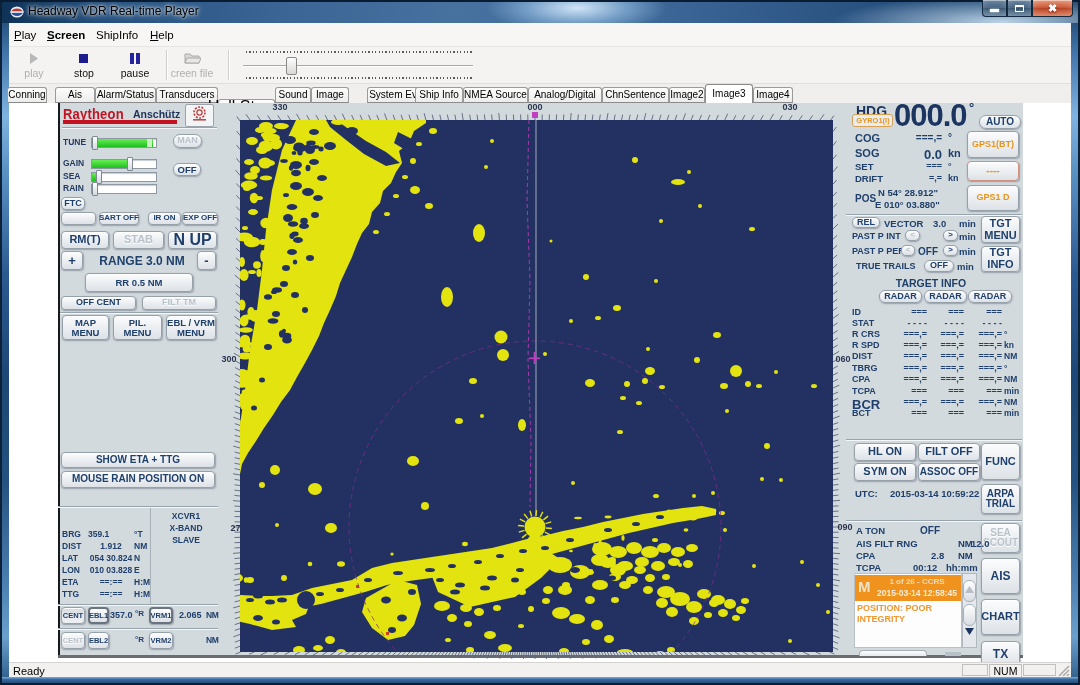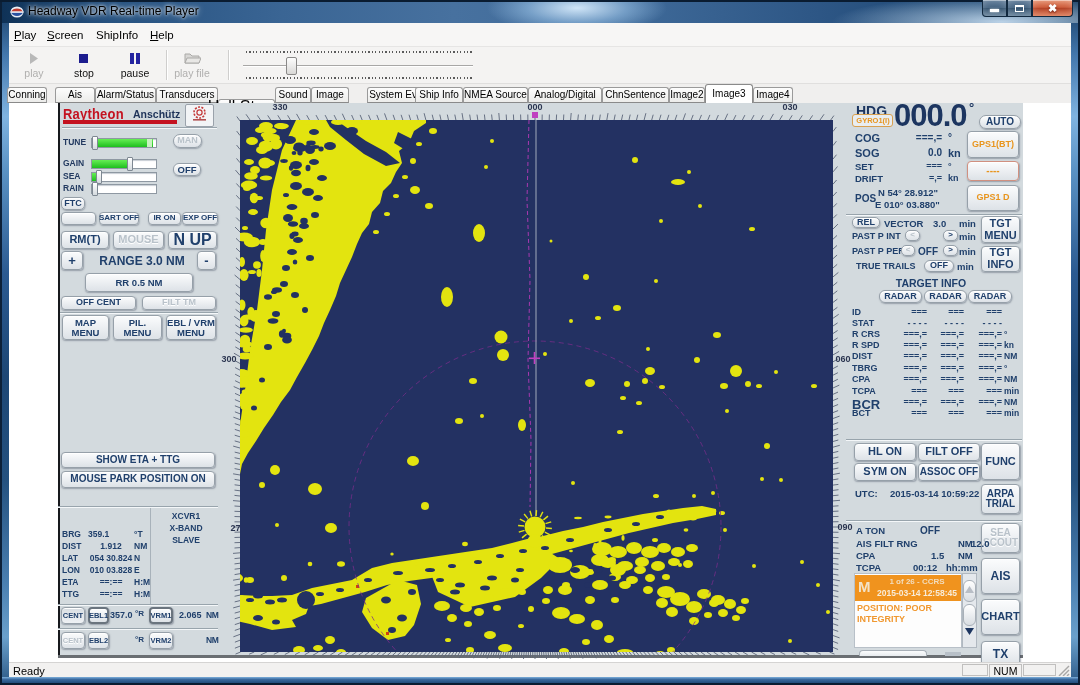--- a/index.html
+++ b/index.html
@@ -31,39 +31,39 @@
   </div>
 <div class="a " style="left:1007px;top:0px;width:25px;height:17px;border:1px solid #12293f;border-top:none;color:#fff;display:flex;align-items:center;justify-content:center;box-shadow:inset 0 1px 0 rgba(255,255,255,.45), inset 0 -4px 8px rgba(255,255,255,.25);background:linear-gradient(#6b85a0 0,#41607e 48%,#2a4a68 52%,#55748f 100%)">
     <span style="display:block;width:9px;height:7px;border:1px solid #fff;box-shadow:inset 0 1px 0 #fff"></span>
   </div>
 <div class="a " style="left:1032px;top:0px;width:41px;height:17px;border:1px solid #12293f;border-top:none;color:#fff;display:flex;align-items:center;justify-content:center;box-shadow:inset 0 1px 0 rgba(255,255,255,.45), inset 0 -4px 8px rgba(255,255,255,.25);border-radius:0 0 4px 0;background:linear-gradient(#e89b7c 0,#cd5a38 45%,#b03a1c 52%,#d96a42 100%)">
     <span style="font-size:11px;font-weight:bold;text-shadow:0 1px 2px #701808">✖</span>
   </div>
 <div class="a " style="left:9px;top:23px;width:1062px;height:654px;background:#f2f1f0"></div>
 <div class="a " style="left:9px;top:23px;width:1062px;height:23px;background:#f7f6f5"></div>
 <div class="a t" style="left:14px;top:30px;width:40px;height:13px;color:#000;font-weight:normal;font-size:11.5px"><u>P</u>lay</div>
-<div class="a t" style="left:47px;top:30px;width:50px;height:13px;color:#000;font-weight:normal;font-size:11.5px"><u>S</u>creen</div>
+<div class="a t" style="left:47px;top:30px;width:50px;height:13px;color:#000;font-weight:bold;font-size:11.5px"><u>S</u>creen</div>
 <div class="a t" style="left:96px;top:30px;width:60px;height:13px;color:#000;font-weight:normal;font-size:11.5px">ShipInfo</div>
 <div class="a t" style="left:150px;top:30px;width:40px;height:13px;color:#000;font-weight:normal;font-size:11.5px"><u>H</u>elp</div>
 <div class="a " style="left:9px;top:46px;width:1062px;height:38px;background:#f4f3f2;border-top:1px solid #e6e5e4;border-bottom:1px solid #e0dfde"></div>
 <svg class="a" style="left:29px;top:53px" width="10" height="11">
     <path d="M1,0 L9,5.5 L1,11 Z" fill="#b8b8b8"></path>
   </svg>
 <div class="a t" style="left:18px;top:68px;width:32px;height:12px;color:#b0afae;font-weight:normal;font-size:10.5px;text-align:center">play</div>
 <div class="a " style="left:79px;top:54px;width:9px;height:9px;background:#1c1c8e"></div>
 <div class="a t" style="left:68px;top:68px;width:32px;height:12px;color:#111;font-weight:normal;font-size:10.5px;text-align:center">stop</div>
 <div class="a " style="left:130px;top:53px;width:3.5px;height:11px;background:#2424a0"></div>
 <div class="a " style="left:136px;top:53px;width:3.5px;height:11px;background:#2424a0"></div>
 <div class="a t" style="left:119px;top:68px;width:32px;height:12px;color:#111;font-weight:normal;font-size:10.5px;text-align:center">pause</div>
 <div class="a " style="left:166px;top:50px;width:2px;height:30px;background:linear-gradient(90deg,#cfcecd 0,#cfcecd 50%,#fff 50%)"></div>
 <svg class="a" style="left:184px;top:52px" width="17" height="12" viewBox="0 0 17 12">
     <path d="M1,2 L6,2 L8,4 L15,4 L15,11 L1,11 Z" fill="#d8d7d5" stroke="#aaa9a7" stroke-width="1"></path>
     <path d="M1,11 L3,6 L17,6 L15,11 Z" fill="#e8e7e5" stroke="#aaa9a7" stroke-width="1"></path>
   </svg>
-<div class="a t" style="left:166px;top:68px;width:52px;height:12px;color:#b0afae;font-weight:normal;font-size:10.5px;text-align:center">play file</div>
+<div class="a t" style="left:166px;top:68px;width:52px;height:12px;color:#b0afae;font-weight:normal;font-size:10.5px;text-align:center">creen file</div>
 <div class="a " style="left:228px;top:50px;width:2px;height:30px;background:linear-gradient(90deg,#cfcecd 0,#cfcecd 50%,#fff 50%)"></div>
 <div class="a " style="left:246px;top:51px;width:226px;height:2px;background:repeating-linear-gradient(90deg,#5a5a5a 0,#5a5a5a 1.2px,transparent 1.2px,transparent 3.4px)"></div>
 <div class="a " style="left:246px;top:77px;width:226px;height:2px;background:repeating-linear-gradient(90deg,#5a5a5a 0,#5a5a5a 1.2px,transparent 1.2px,transparent 3.4px)"></div>
 <div class="a " style="left:243px;top:65px;width:230px;height:2px;background:#a8a7a6;border-bottom:1px solid #fff"></div>
 <div class="a " style="left:286px;top:57px;width:11px;height:18px;background:linear-gradient(#fdfdfd,#d9d8d6);border:1px solid #8a8988;border-radius:2px"></div>
 <div class="a " style="left:9px;top:84px;width:1062px;height:19px;background:#f0efee"></div>
 <div class="a t" style="left:7px;top:87px;width:40px;height:16px;background:linear-gradient(#fdfdfd,#ececea);border:1px solid #9a9a9a;border-bottom:1px solid #8a8a8a;border-radius:3px 3px 0 0;color:#000;font-weight:normal;font-size:10px;display:flex;align-items:center;justify-content:center">Conning</div>
 <div class="a t" style="left:55px;top:87px;width:40px;height:16px;background:linear-gradient(#fdfdfd,#ececea);border:1px solid #9a9a9a;border-bottom:1px solid #8a8a8a;border-radius:3px 3px 0 0;color:#000;font-weight:normal;font-size:10px;display:flex;align-items:center;justify-content:center">Ais</div>
 <div class="a t" style="left:95px;top:87px;width:61px;height:16px;background:linear-gradient(#fdfdfd,#ececea);border:1px solid #9a9a9a;border-bottom:1px solid #8a8a8a;border-radius:3px 3px 0 0;color:#000;font-weight:normal;font-size:10px;display:flex;align-items:center;justify-content:center">Alarm/Status</div>
 <div class="a t" style="left:156px;top:87px;width:62px;height:16px;background:linear-gradient(#fdfdfd,#ececea);border:1px solid #9a9a9a;border-bottom:1px solid #8a8a8a;border-radius:3px 3px 0 0;color:#000;font-weight:normal;font-size:10px;display:flex;align-items:center;justify-content:center">Transducers</div>
@@ -108,34 +108,34 @@
 <div class="a " style="left:91px;top:184px;width:66px;height:10px;background:#fff;border:1px solid #8e98a2;box-shadow:inset 1px 1px 1px #c8ced4"></div>
 <div class="a " style="left:92px;top:182px;width:6px;height:14px;background:linear-gradient(#fff,#d4dade);border:1px solid #7e8892;border-radius:1px"></div>
 <div class="a b" style="left:173px;top:134px;width:29px;height:14px;font-size:9px;border-radius:7px;color:#b9c2ca">MAN</div>
 <div class="a b" style="left:173px;top:163px;width:28px;height:13px;font-size:9.5px;border-radius:6px">OFF</div>
 <div class="a b" style="left:61px;top:197px;width:24px;height:13px;font-size:9px;border-radius:5px">FTC</div>
 <div class="a b dis" style="left:61px;top:212px;width:35px;height:13px;font-size:8px"></div>
 <div class="a b" style="left:99px;top:212px;width:40px;height:13px;font-size:8px">SART OFF</div>
 <div class="a b" style="left:148px;top:212px;width:33px;height:13px;font-size:8px">IR ON</div>
 <div class="a b" style="left:182px;top:212px;width:36px;height:13px;font-size:8px">EXP OFF</div>
 <div class="a b" style="left:61px;top:231px;width:48px;height:18px;font-size:11px">RM(T)</div>
-<div class="a b dis" style="left:113px;top:231px;width:51px;height:18px;font-size:11px">MOUSE</div>
+<div class="a b dis" style="left:113px;top:231px;width:51px;height:18px;font-size:11px">STAB</div>
 <div class="a b" style="left:168px;top:231px;width:49px;height:18px;font-size:16px">N UP</div>
 <div class="a b" style="left:61px;top:251px;width:22px;height:19px;font-size:13px">+</div>
 <div class="a t" style="left:86px;top:255px;width:112px;height:12px;font-size:12px;text-align:center">RANGE 3.0 NM</div>
 <div class="a b" style="left:197px;top:251px;width:19px;height:19px;font-size:13px">-</div>
 <div class="a b" style="left:85px;top:273px;width:108px;height:19px;font-size:9.5px">RR 0.5 NM</div>
 <div class="a b" style="left:61px;top:296px;width:75px;height:14px;font-size:9px">OFF CENT</div>
 <div class="a b dis" style="left:142px;top:296px;width:74px;height:14px;font-size:9px">FILT TM</div>
 <div class="a hr" style="left:60px;top:312px;width:158px;height:2px;"></div>
 <div class="a b" style="left:62px;top:315px;width:47px;height:25px;font-size:9.5px">MAP<br>MENU</div>
 <div class="a b" style="left:113px;top:315px;width:49px;height:25px;font-size:9.5px">PIL.<br>MENU</div>
 <div class="a b" style="left:166px;top:315px;width:50px;height:25px;font-size:9.5px">EBL / VRM<br>MENU</div>
 <div class="a b" style="left:61px;top:452px;width:154px;height:16px;font-size:10px">SHOW ETA + TTG</div>
-<div class="a b" style="left:61px;top:471px;width:154px;height:17px;font-size:10px">MOUSE PARK POSITION ON</div>
+<div class="a b" style="left:61px;top:471px;width:154px;height:17px;font-size:10px">MOUSE RAIN POSITION ON</div>
 <div class="a hr" style="left:58px;top:506px;width:160px;height:2px;"></div>
 <div class="a vr" style="left:150px;top:508px;width:1px;height:96px;"></div>
 <div class="a t" style="left:62px;top:530px;width:26px;height:9px;font-size:8.5px">BRG</div>
 <div class="a t" style="left:88px;top:530px;width:46px;height:9px;font-size:8.5px;text-align:left">359.1</div>
 <div class="a t" style="left:134px;top:530px;width:16px;height:9px;font-size:8.5px">°T</div>
 <div class="a t" style="left:62px;top:542px;width:26px;height:9px;font-size:8.5px">DIST</div>
 <div class="a t" style="left:88px;top:542px;width:46px;height:9px;font-size:8.5px;text-align:center">1.912</div>
 <div class="a t" style="left:134px;top:542px;width:16px;height:9px;font-size:8.5px">NM</div>
 <div class="a t" style="left:62px;top:554px;width:26px;height:9px;font-size:8.5px">LAT</div>
 <div class="a t" style="left:88px;top:554px;width:46px;height:9px;font-size:8.5px;text-align:center">054 30.824</div>
@@ -169,21 +169,21 @@
 <div class="a t" style="left:856px;top:104px;width:40px;height:13px;font-size:14px;color:#1c3560">HDG</div>
 <div class="a " style="left:852px;top:114px;width:41px;height:13px;background:#e9edf0;border:1px solid #d8a050;border-radius:3px"></div>
 <div class="a t org" style="left:854px;top:117px;width:38px;height:8px;font-size:7.5px;text-align:center">GYRO1(I)</div>
 <div class="a t" style="left:894px;top:100px;width:80px;height:30px;font-size:31px;color:#1c3560;letter-spacing:-1px">000.0</div>
 <div class="a t" style="left:969px;top:101px;width:10px;height:10px;font-size:13px;color:#1c3560">°</div>
 <div class="a b" style="left:979px;top:115px;width:42px;height:14px;font-size:10px;border-radius:7px">AUTO</div>
 <div class="a t" style="left:855px;top:133px;width:50px;height:10px;font-size:11px">COG</div>
 <div class="a t" style="left:888px;top:133px;width:54px;height:10px;font-size:10px;text-align:right">===,=</div>
 <div class="a t" style="left:948px;top:133px;width:18px;height:10px;font-size:10px">°</div>
 <div class="a t" style="left:855px;top:148px;width:50px;height:10px;font-size:11px">SOG</div>
-<div class="a t" style="left:888px;top:148px;width:54px;height:10px;font-size:10px;text-align:right">0.0</div>
+<div class="a t" style="left:888px;top:148px;width:54px;height:10px;font-size:13px;text-align:right">0.0</div>
 <div class="a t" style="left:948px;top:148px;width:18px;height:10px;font-size:11px">kn</div>
 <div class="a t" style="left:855px;top:162px;width:50px;height:10px;font-size:9.5px">SET</div>
 <div class="a t" style="left:888px;top:162px;width:54px;height:10px;font-size:9px;text-align:right">===</div>
 <div class="a t" style="left:948px;top:162px;width:18px;height:10px;font-size:9px">°</div>
 <div class="a t" style="left:855px;top:174px;width:50px;height:10px;font-size:9.5px">DRIFT</div>
 <div class="a t" style="left:888px;top:174px;width:54px;height:10px;font-size:9px;text-align:right">=,=</div>
 <div class="a t" style="left:948px;top:174px;width:18px;height:10px;font-size:9px">kn</div>
 <div class="a t" style="left:855px;top:194px;width:30px;height:10px;font-size:10px">POS</div>
 <div class="a t" style="left:878px;top:188px;width:80px;height:9px;font-size:9.5px">N 54° 28.912"</div>
 <div class="a t" style="left:875px;top:200px;width:84px;height:9px;font-size:9.5px">E 010° 03.880"</div>
@@ -273,21 +273,21 @@
 <div class="a t" style="left:890px;top:489px;width:80px;height:9px;font-size:9.5px">2015-03-14 10:59:22</div>
 <div class="a b" style="left:981px;top:484px;width:39px;height:30px;font-size:10px">ARPA<br>TRIAL</div>
 <div class="a hr" style="left:846px;top:520px;width:176px;height:2px;"></div>
 <div class="a b dis" style="left:981px;top:523px;width:39px;height:30px;font-size:10px">SEA<br>SCOUT</div>
 <div class="a t" style="left:856px;top:526px;width:40px;height:9px;font-size:9.5px">A TON</div>
 <div class="a t" style="left:920px;top:526px;width:30px;height:9px;font-size:10px">OFF</div>
 <div class="a t" style="left:856px;top:539px;width:70px;height:9px;font-size:9.5px">AIS FILT RNG</div>
 <div class="a t" style="left:971px;top:539px;width:26px;height:9px;font-size:9.5px">12.0</div>
 <div class="a t" style="left:958px;top:539px;width:22px;height:9px;font-size:9.5px">NM</div>
 <div class="a t" style="left:856px;top:551px;width:40px;height:9px;font-size:9.5px">CPA</div>
-<div class="a t" style="left:931px;top:551px;width:20px;height:9px;font-size:9.5px">1.5</div>
+<div class="a t" style="left:931px;top:551px;width:20px;height:9px;font-size:9.5px">2.8</div>
 <div class="a t" style="left:958px;top:551px;width:22px;height:9px;font-size:9.5px">NM</div>
 <div class="a t" style="left:856px;top:563px;width:40px;height:9px;font-size:9.5px">TCPA</div>
 <div class="a t" style="left:913px;top:563px;width:30px;height:9px;font-size:9.5px">00:12</div>
 <div class="a t" style="left:946px;top:563px;width:34px;height:9px;font-size:9.5px">hh:mm</div>
 <div class="a b" style="left:981px;top:558px;width:39px;height:36px;font-size:12px">AIS</div>
 <div class="a " style="left:854px;top:573px;width:108px;height:75px;background:#fdfdfd;border:1px solid #b8c0c8"></div>
 <div class="a " style="left:855px;top:575px;width:106px;height:26px;background:#f0931e"></div>
 <div class="a t" style="left:858px;top:579px;width:12px;height:16px;font-size:15px;color:#f2e2c8">M</div>
 <div class="a t" style="left:874px;top:578px;width:86px;height:8px;font-size:8px;color:#f2ddbe;text-align:center">1 of 26 - CCRS</div>
 <div class="a t" style="left:872px;top:589px;width:90px;height:8px;font-size:8.5px;color:#f8ecd8;text-align:center">2015-03-14 12:58:45</div>

